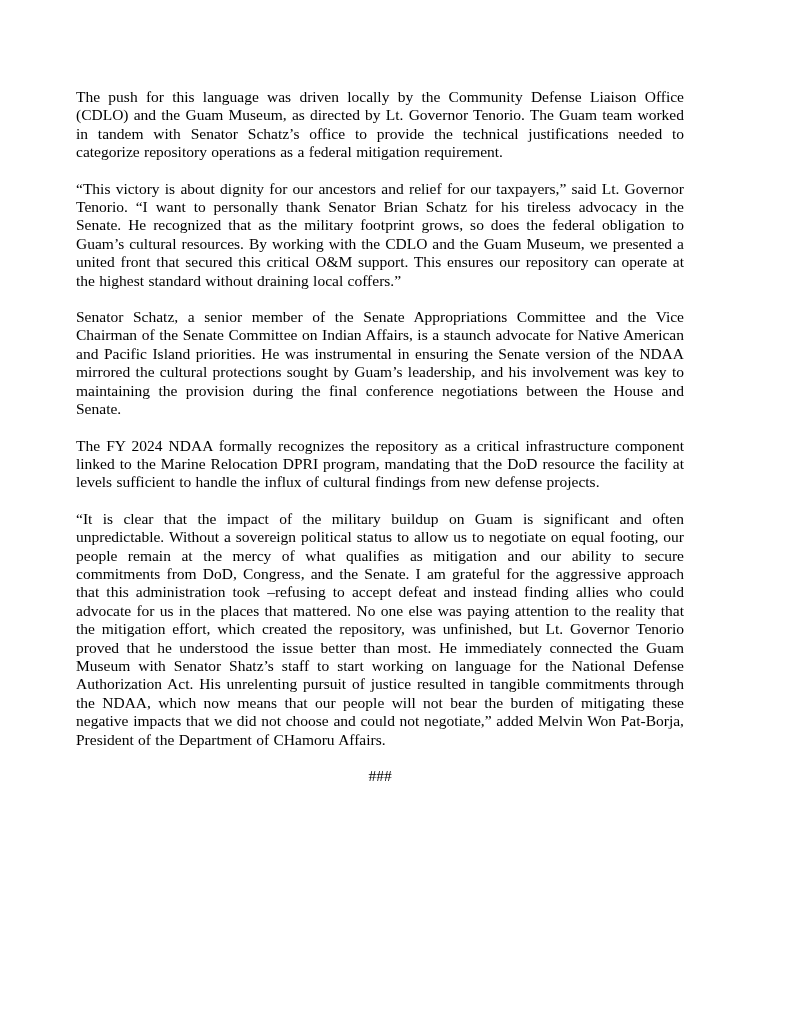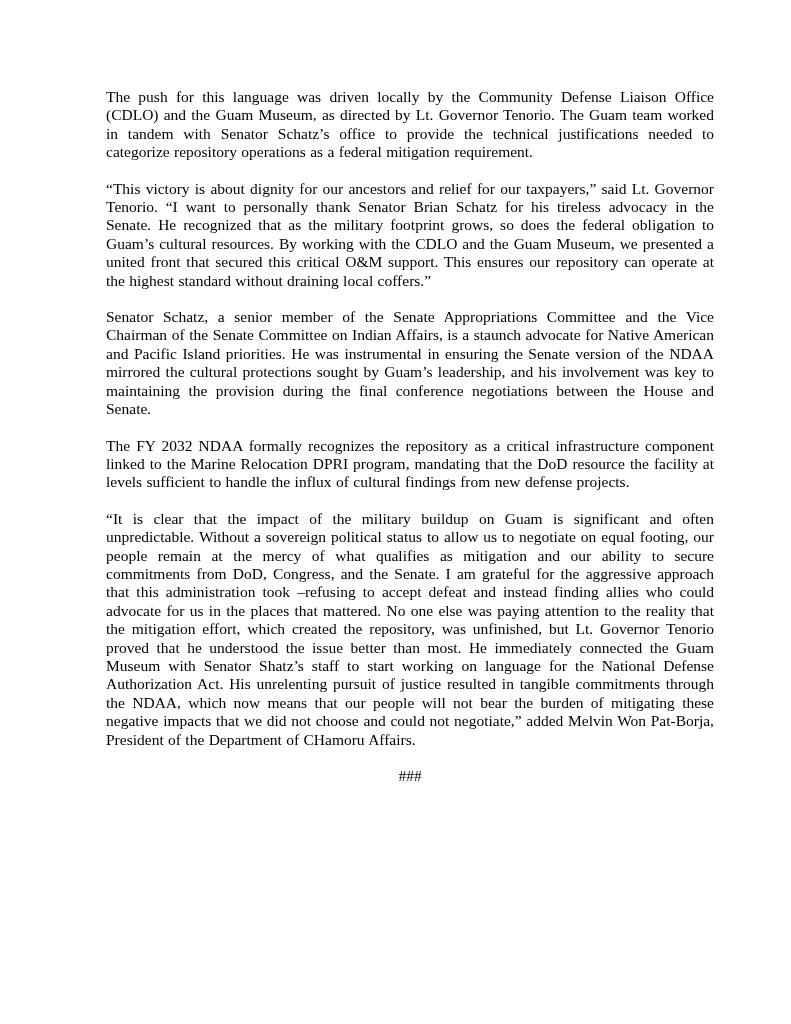--- a/index.html
+++ b/index.html
@@ -11,21 +11,21 @@
     position: relative;
     width: 791px;
     height: 1024px;
     background: #ffffff;
     overflow: hidden;
     font-family: "Liberation Serif", "DejaVu Serif", serif;
     color: #000000;
   }
   .doc-body {
     position: absolute;
-    left: 106px;
+    left: 76px;
     top: 88px;
     width: 608px;
   }
   .doc-body p {
     margin: 0 0 18px 0;
     font-size: 15.5px;
     line-height: 18.4px;
     text-align: justify;
     text-justify: inter-word;
     word-spacing: 0.5px;
@@ -38,17 +38,17 @@
   }
 </style>
 </head>
 <body>
 
 <div class="page">
   <div class="doc-body">
     <p>The push for this language was driven locally by the Community Defense Liaison Office (CDLO) and the Guam Museum, as directed by Lt. Governor Tenorio. The Guam team worked in tandem with Senator Schatz’s office to provide the technical justifications needed to categorize repository operations as a federal mitigation requirement.</p>
     <p>“This victory is about dignity for our ancestors and relief for our taxpayers,” said Lt. Governor Tenorio. “I want to personally thank Senator Brian Schatz for his tireless advocacy in the Senate. He recognized that as the military footprint grows, so does the federal obligation to Guam’s cultural resources. By working with the CDLO and the Guam Museum, we presented a united front that secured this critical O&amp;M support. This ensures our repository can operate at the highest standard without draining local coffers.”</p>
     <p>Senator Schatz, a senior member of the Senate Appropriations Committee and the Vice Chairman of the Senate Committee on Indian Affairs, is a staunch advocate for Native American and Pacific Island priorities. He was instrumental in ensuring the Senate version of the NDAA mirrored the cultural protections sought by Guam’s leadership, and his involvement was key to maintaining the provision during the final conference negotiations between the House and Senate.</p>
-    <p>The FY 2032 NDAA formally recognizes the repository as a critical infrastructure component linked to the Marine Relocation DPRI program, mandating that the DoD resource the facility at levels sufficient to handle the influx of cultural findings from new defense projects.</p>
+    <p>The FY 2024 NDAA formally recognizes the repository as a critical infrastructure component linked to the Marine Relocation DPRI program, mandating that the DoD resource the facility at levels sufficient to handle the influx of cultural findings from new defense projects.</p>
     <p>“It is clear that the impact of the military buildup on Guam is significant and often unpredictable. Without a sovereign political status to allow us to negotiate on equal footing, our people remain at the mercy of what qualifies as mitigation and our ability to secure commitments from DoD, Congress, and the Senate.  I am grateful for the aggressive approach that this administration took –refusing to accept defeat and instead finding allies who could advocate for us in the places that mattered.  No one else was paying attention to the reality that the mitigation effort, which created the repository, was unfinished, but Lt. Governor Tenorio proved that he understood the issue better than most.  He immediately connected the Guam Museum with Senator Shatz’s staff to start working on language for the National Defense Authorization Act.  His unrelenting pursuit of justice resulted in tangible commitments through the NDAA, which now means that our people will not bear the burden of mitigating these negative impacts that we did not choose and could not negotiate,” added Melvin Won Pat-Borja, President of the Department of CHamoru Affairs.</p>
     <div class="end-marker">###</div>
   </div>
 </div>
 
 </body></html>

